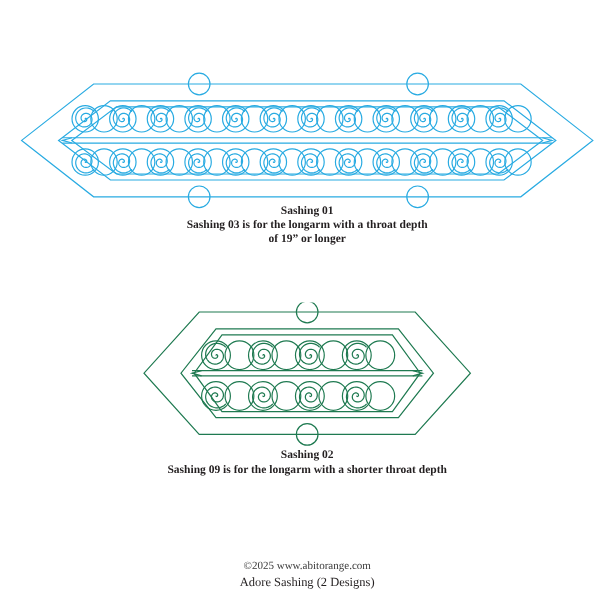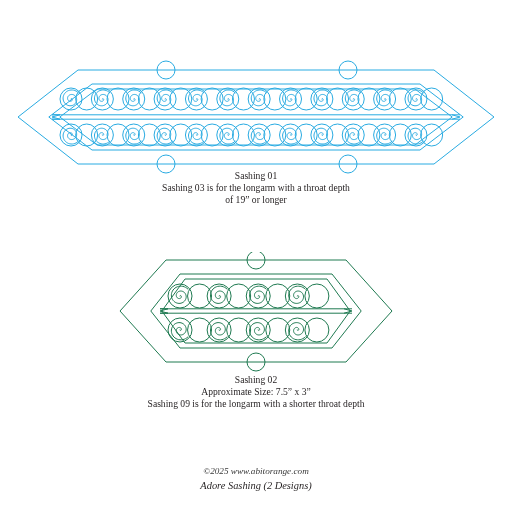--- a/index.html
+++ b/index.html
@@ -37,38 +37,39 @@
 
   .caption {
     position: absolute;
     left: 0;
     width: 512px;
     text-align: center;
     font-size: 9.6px;
     line-height: 11.8px;
     color: #231f20;
     font-family: "Liberation Serif", "DejaVu Serif", serif;
+    font-weight: bold;
   }
   #caption-01 { top: 170px; }
   #caption-02 { top: 374px; }
 
   .caption .line { display: block; white-space: pre; }
 
   .footer {
     position: absolute;
     left: 0;
     width: 512px;
     text-align: center;
     top: 464px;
     font-size: 9.2px;
     line-height: 14.5px;
     color: #3a3a3a;
     font-family: "Liberation Serif", "DejaVu Serif", serif;
   }
-  .footer .line { display: block; font-style: italic; }
+  .footer .line { display: block; }
   .footer .title-line { font-size: 10.4px; color: #231f20; }
 </style>
 </head>
 <body>
 
 <div class="page">
 
   <div class="design-block" id="design-01-block">
     <svg class="pattern-svg" id="svg-01" width="512" height="120" viewBox="0 0 512 120" xmlns="http://www.w3.org/2000/svg">
         <g>
@@ -208,21 +209,20 @@
           <path d="M 160 56.8 L 168 56.8 M 160 56.8 L 352 56.8" fill="none" stroke="#1f7a51" stroke-width="1"></path>
           <path d="M 160 61.2 L 168 61.2 M 160 61.2 L 352 61.2" fill="none" stroke="#1f7a51" stroke-width="1"></path>
           <path d="M 168 56.8 L 160 59 L 168 61.2" fill="none" stroke="#1f7a51" stroke-width="1"></path>
           <path d="M 344 56.8 L 352 59 L 344 61.2" fill="none" stroke="#1f7a51" stroke-width="1"></path>
         </g>
       </svg>
   </div>
 
   <div class="caption" id="caption-02">
     <span class="line">Sashing 02</span>
-    <span class="line">Approximate Size: 7.5” x 3”</span>
     <span class="line">Sashing 09 is for the longarm with a shorter throat depth</span>
   </div>
 
   <div class="footer">
     <span class="line">©2025 www.abitorange.com</span>
     <span class="line title-line">Adore Sashing (2 Designs)</span>
   </div>
 
 </div>
 

